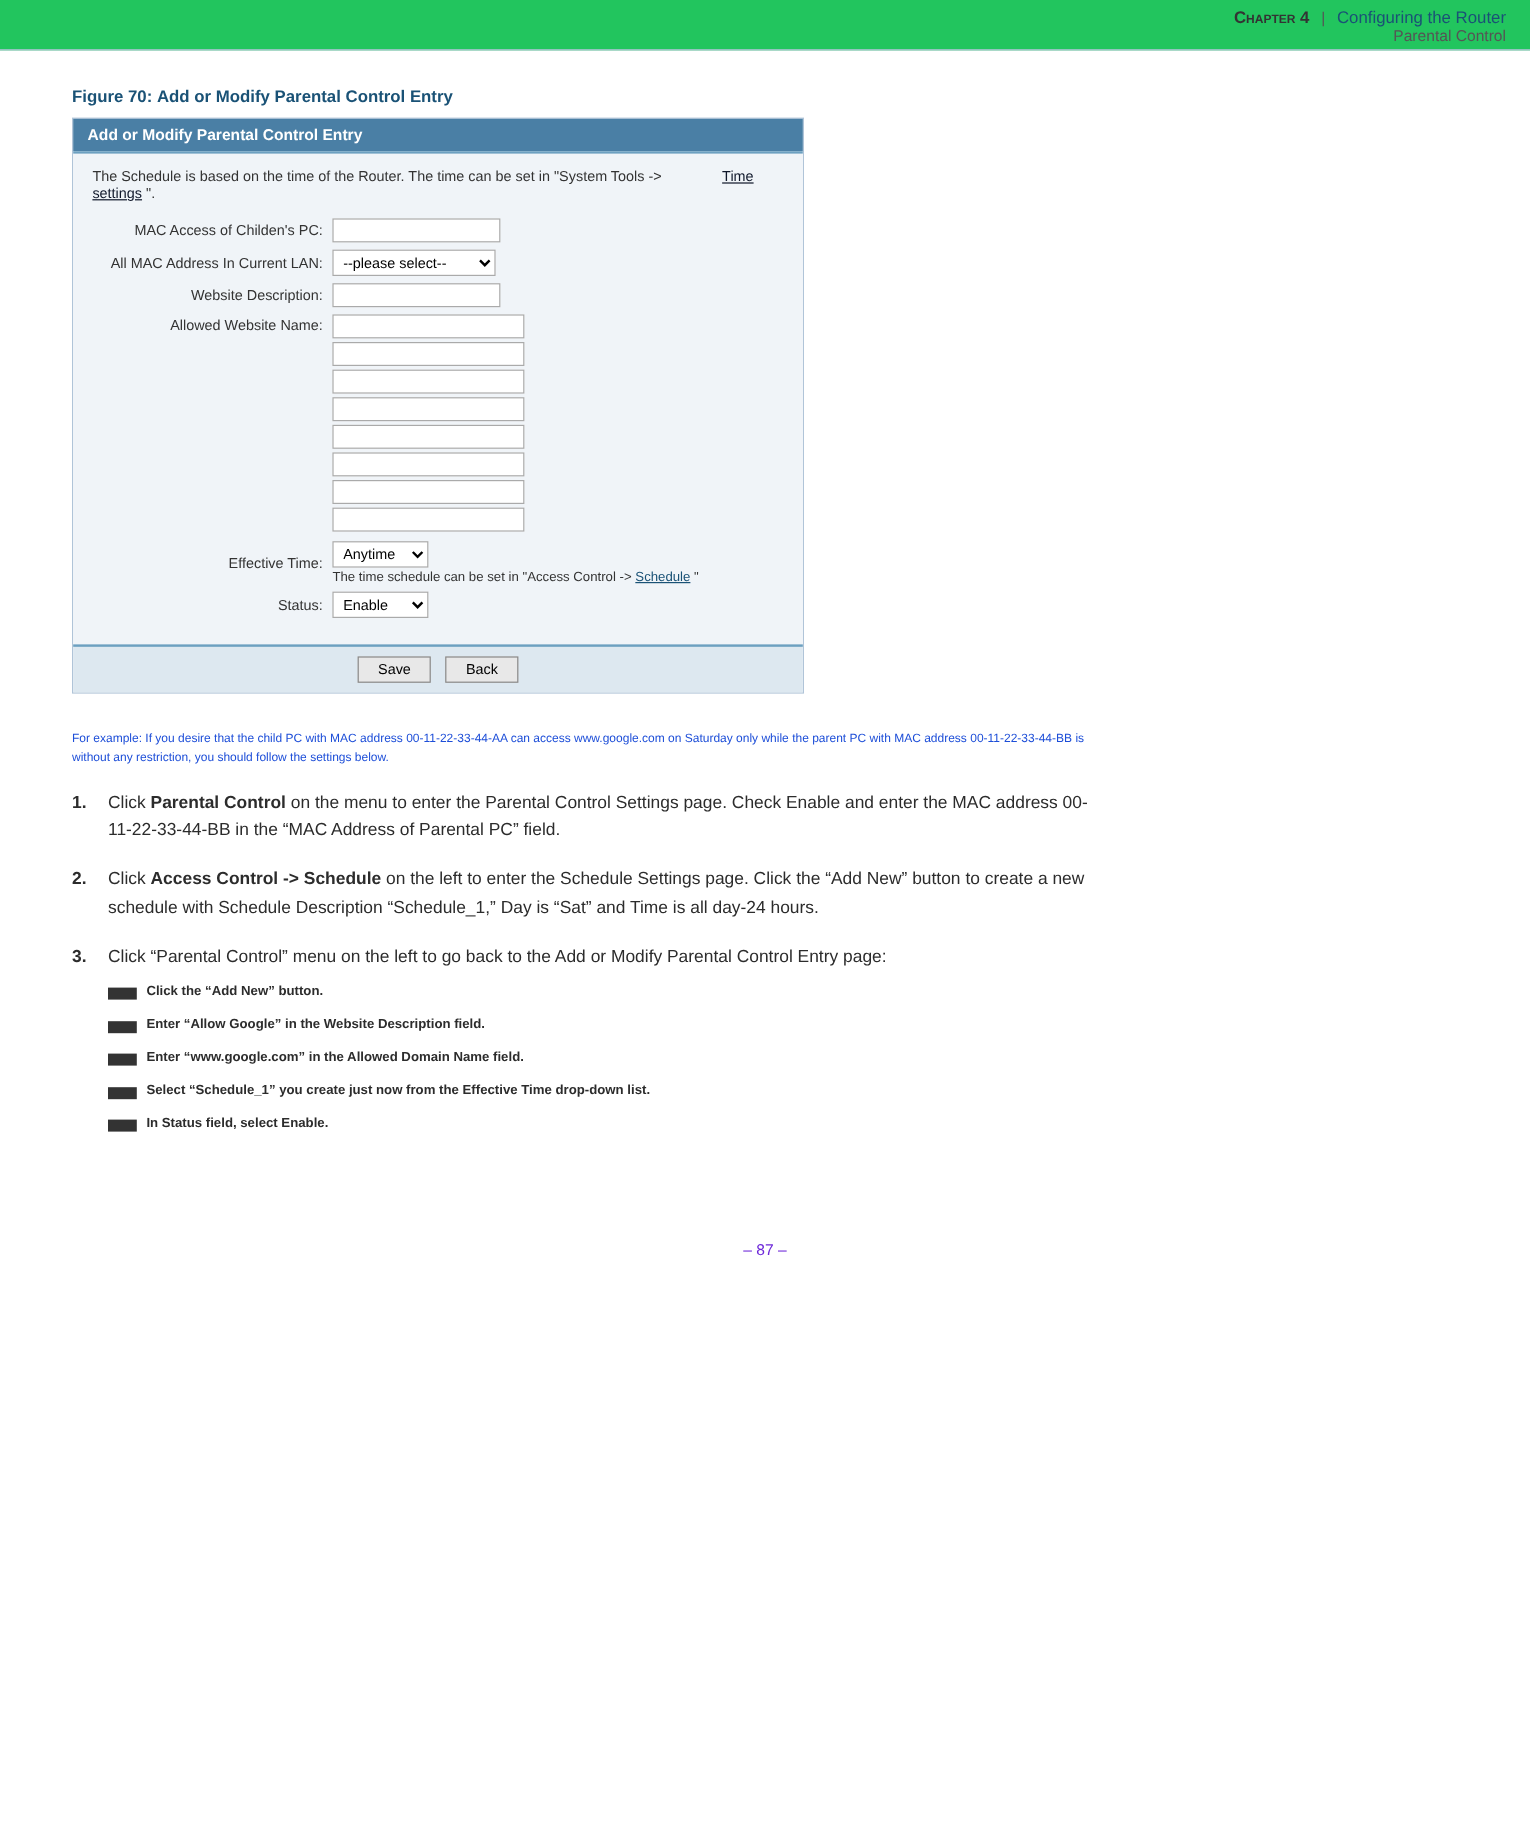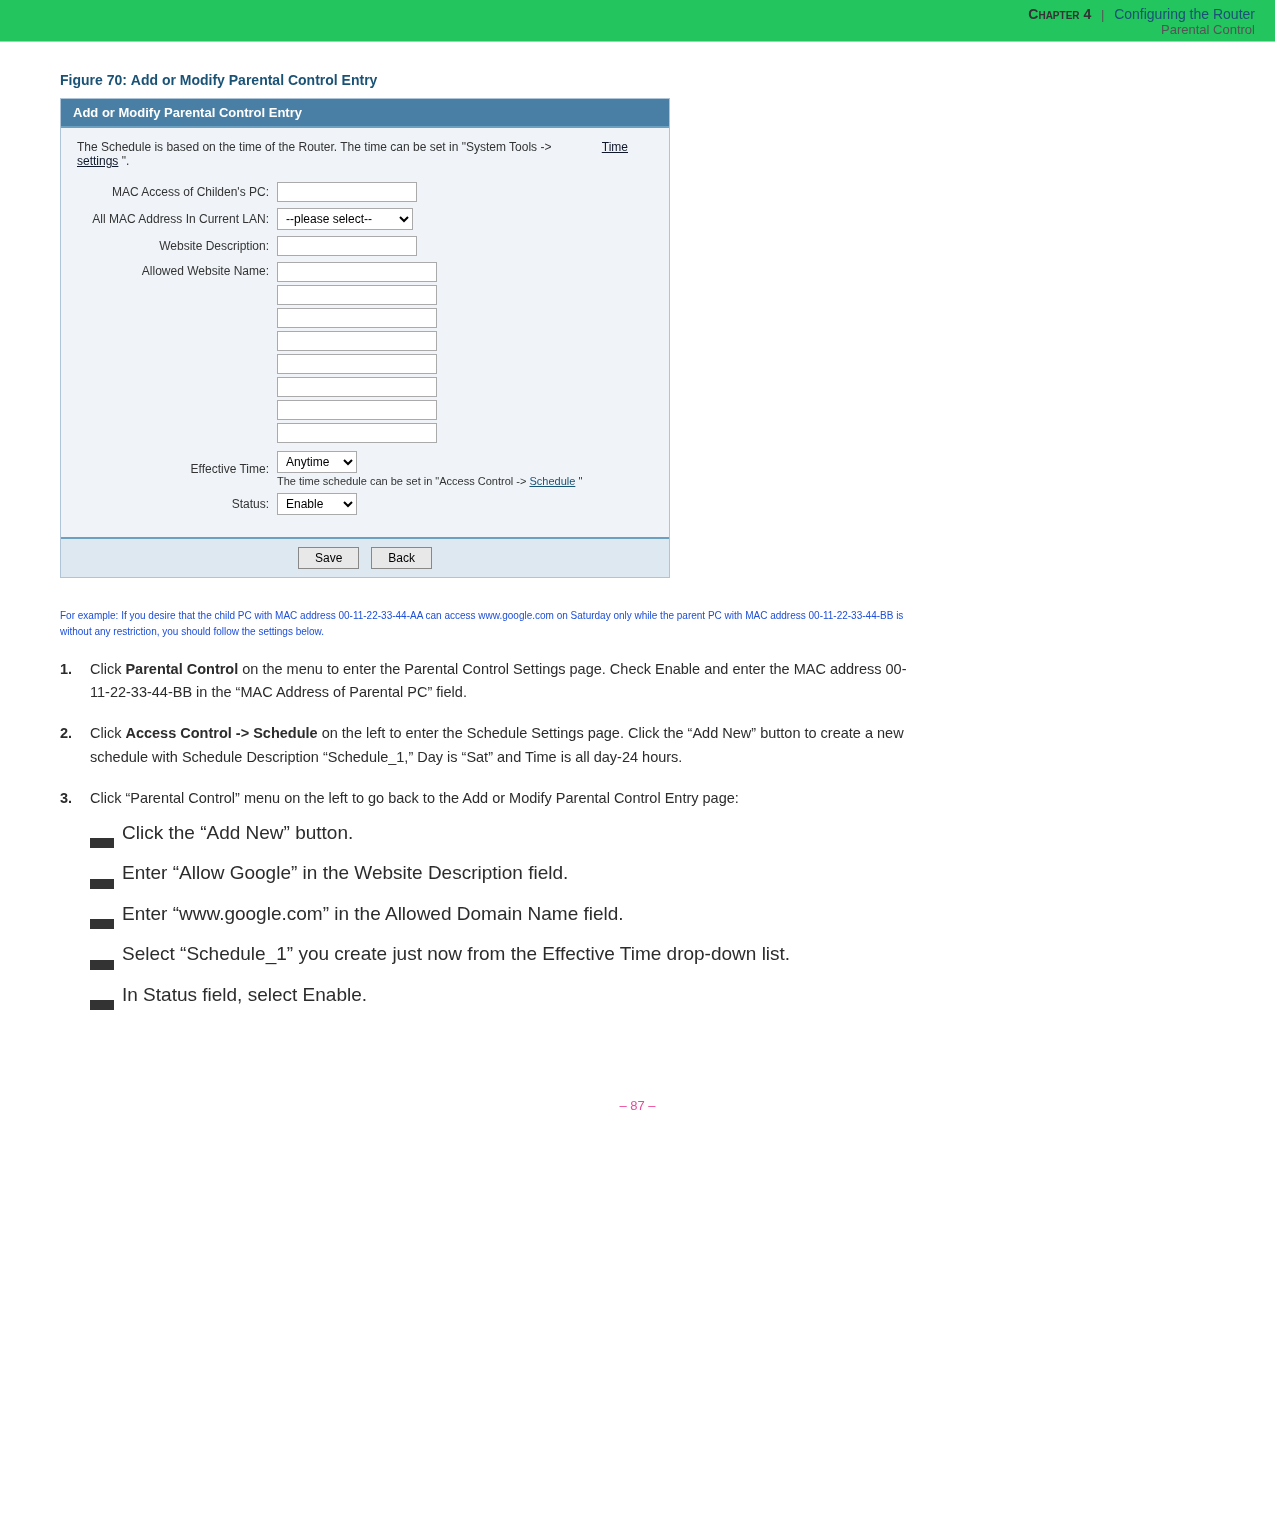--- a/index.html
+++ b/index.html
@@ -180,42 +180,43 @@
     }
 
     
     .bullet-list {
       list-style: none;
       padding: 0;
       margin-top: 8px;
     }
     .bullet-list > li {
       display: flex;
-      align-items: flex-end;
+      align-items: flex-start;
       margin-bottom: 10px;
-      font-size: 19px;
+      font-size: 11px;
       line-height: 1.6;
       color: #2c2c2c;
+      font-weight: bold;
     }
     .bullet-icon {
       min-width: 24px;
       margin-right: 8px;
       margin-top: 5px;
       display: inline-block;
       width: 10px;
       height: 10px;
       background: #333;
       flex-shrink: 0;
     }
 
     
     .page-footer {
       text-align: center;
       font-size: 13px;
-      color: #ec4899;
+      color: #6d28d9;
       padding: 20px 0 10px 0;
     }
 
     .bold { font-weight: bold; }
   </style>
 </head>
 <body>
 
 <div class="page-header">
   <div class="header-line1">

